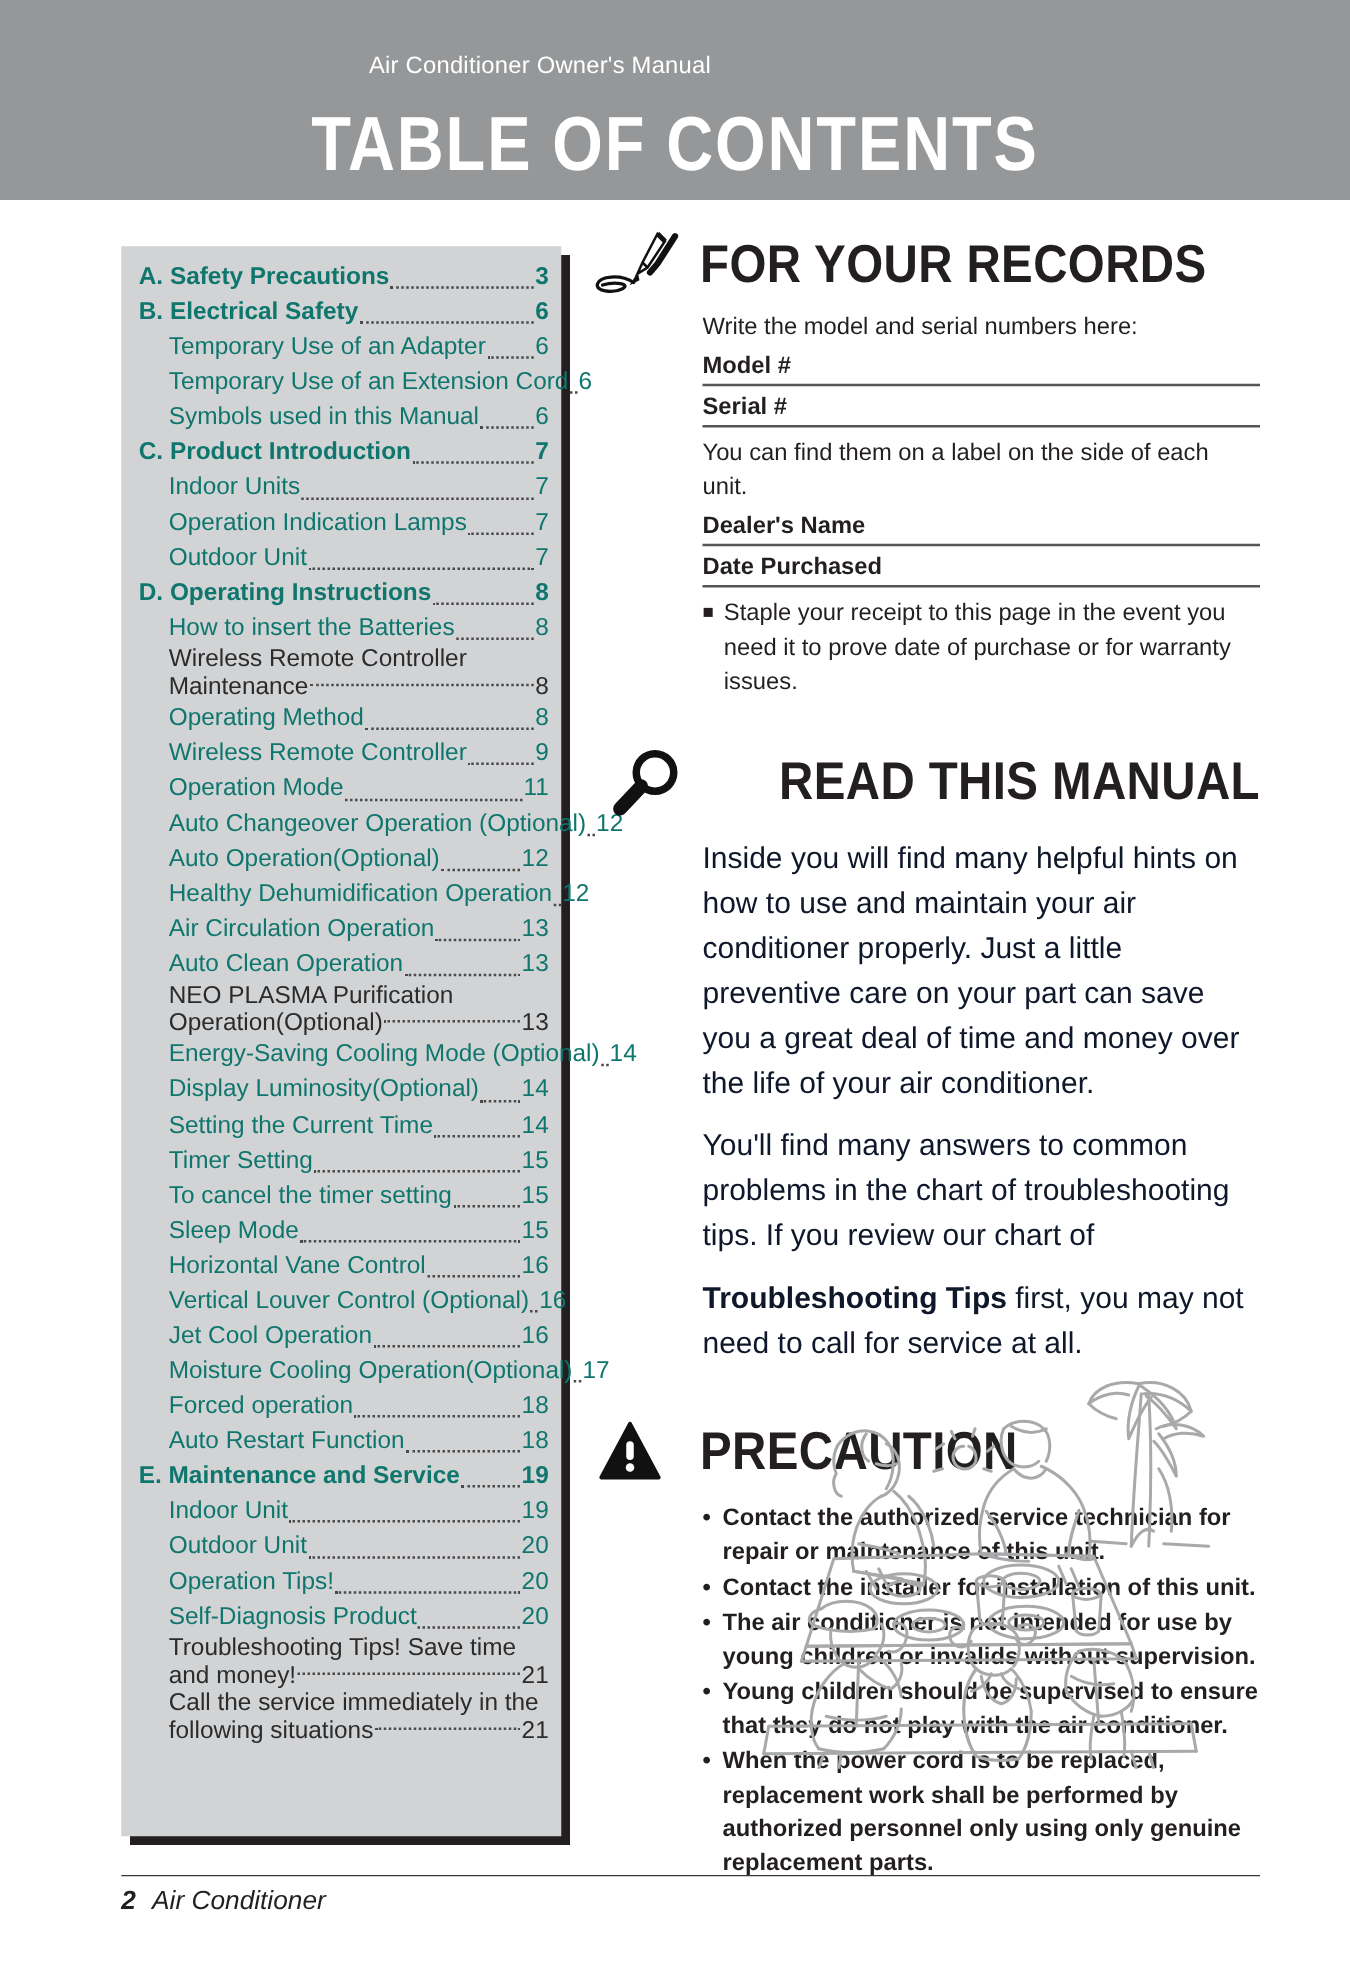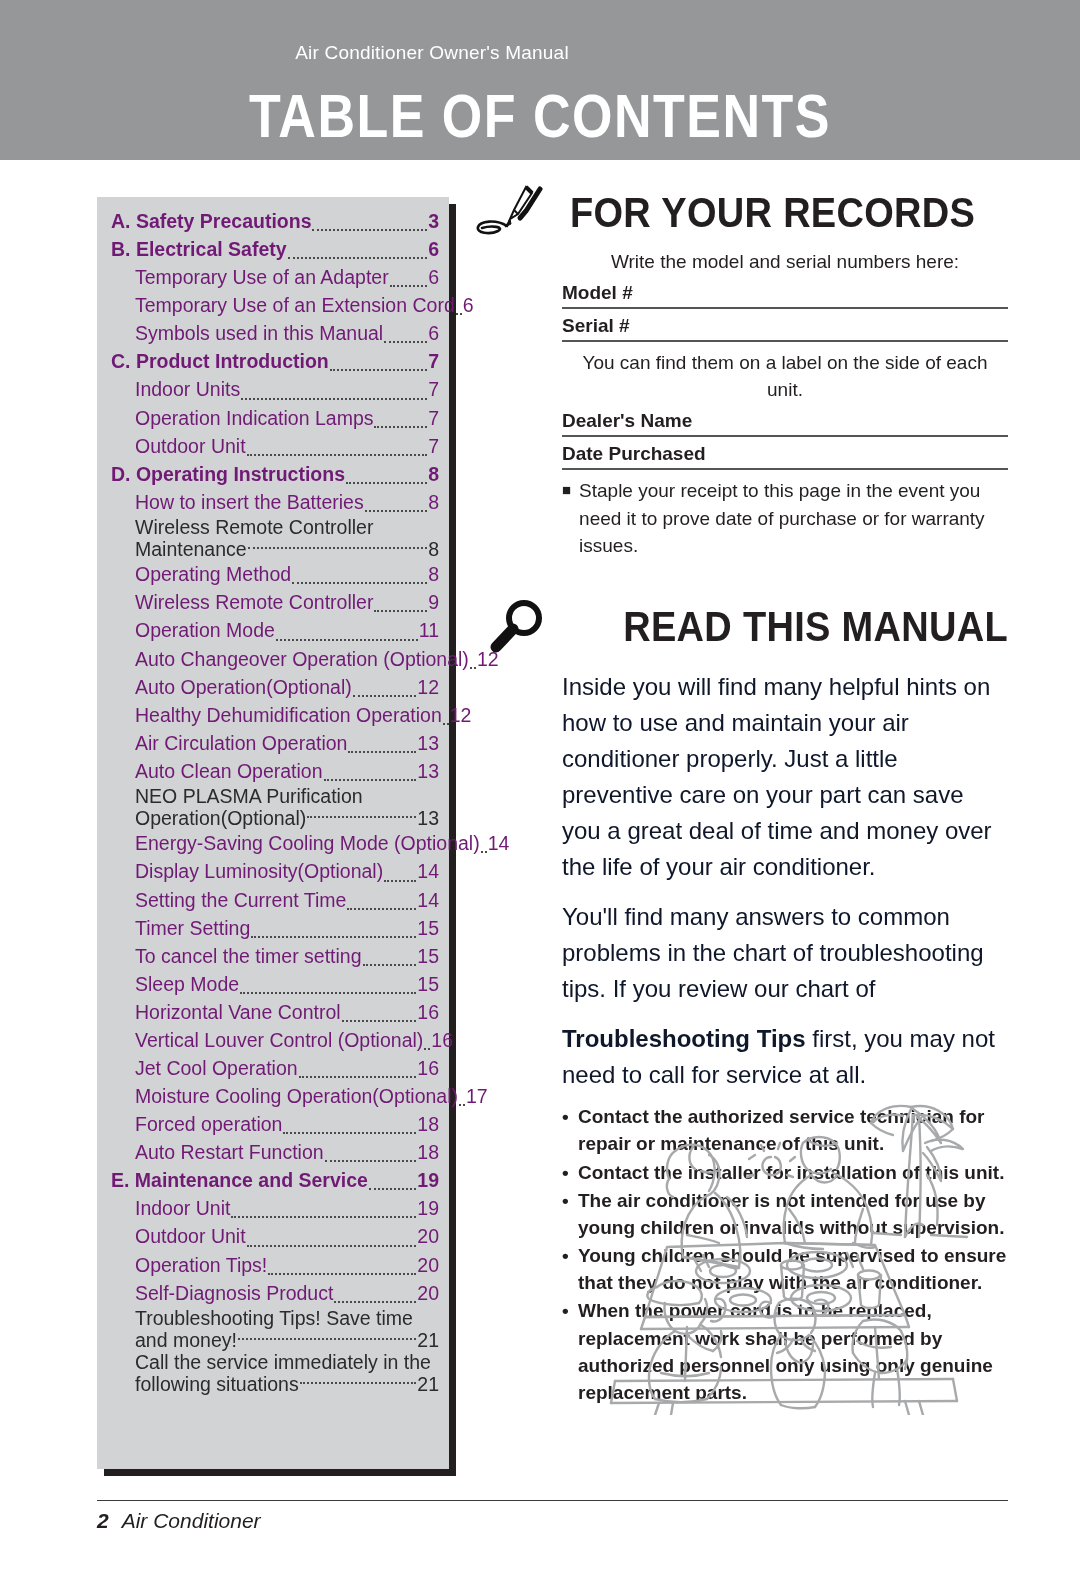--- a/index.html
+++ b/index.html
@@ -37,21 +37,21 @@
   }
   .toc-box{
     position:absolute;left:97px;top:197px;width:352px;height:1272px;
     background:#d2d3d5;
     box-sizing:border-box;
     padding:10px 10px 0 10px;
   }
   .toc-list{list-style:none;margin:0;padding:0;}
   .toc-row{
     display:flex;align-items:flex-end;
-    font-size:19.5px;color:#701a75;
+    font-size:19.5px;color:#0f766e;
     line-height:1.44;
     white-space:nowrap;
   }
   .toc-row.lvl1{font-weight:bold;padding-left:4px;}
   .toc-row.lvl2{padding-left:28px;}
   .toc-label{flex:0 0 auto;}
   .toc-dots{
     flex:1 1 auto;overflow:hidden;margin:0 0 4px 1px;
     border-bottom:2.4px dotted #4a4a4a;height:1px;min-width:6px;
   }
@@ -62,34 +62,33 @@
   .toc-wrap .w1{display:block;}
   .toc-wrap .w2{display:flex;align-items:center;white-space:nowrap;}
 
   
   .right{
     position:absolute;left:474px;top:183px;width:534px;
   }
   .sec-head{
     position:relative;display:flex;align-items:center;
     height:58px;
-    gap:10px;
   }
   .sec-icon{
     width:86px;flex:0 0 86px;height:58px;position:relative;
   }
   .sec-icon svg{position:absolute;left:0;top:0;}
   .sec-title{
     font-size:38px;font-weight:bold;color:#231f20;
     letter-spacing:.3px;line-height:1;
     transform:scaleY(1.12);transform-origin:left center;
   }
 
   .rblock{padding-left:88px;}
-  .rtext{font-size:19px;color:#231f20;line-height:1.46;margin:0;text-align:center;}
+  .rtext{font-size:19px;color:#231f20;line-height:1.46;margin:0;}
   .rtext.tight{margin-top:7px;}
   .field{
     font-size:19px;font-weight:bold;color:#231f20;
     border-bottom:2px solid #555;padding:6px 0 3px 0;
   }
   .note{
     font-size:19px;color:#231f20;line-height:1.44;
     padding-top:7px;display:flex;
   }
   .note .sq{
@@ -387,20 +386,30 @@
     </div>
     <div class="sec-title">READ THIS MANUAL</div>
   </div>
 
   <div class="rblock">
     <p class="para">Inside you will find many helpful hints on how to use and maintain your air conditioner properly. Just a little preventive care on your part can save you a great deal of time and money over the life of your air conditioner.</p>
     <p class="para">You'll find many answers to common problems in the chart of troubleshooting tips. If you review our chart of</p>
     <p class="para"><b>Troubleshooting Tips</b><span> first, you may not need to call for service at all.</span></p>
   </div>
 
+  <div class="sec-head" style="margin-top:40px;">
+    <div class="sec-icon">
+      <svg width="86" height="58" viewBox="0 0 86 58">
+        <path d="M30 6 L53 49 L7 49 Z" fill="#111" stroke="#111" stroke-width="3" stroke-linejoin="round"></path>
+        <rect x="27" y="20" width="6" height="15" rx="3" fill="#fff"></rect>
+        <circle cx="30" cy="41" r="3.4" fill="#fff"></circle>
+      </svg>
+    </div>
+    <div class="sec-title">PRECAUTION</div>
+  </div>
 
   <div class="rblock">
     <ul class="prec-list" id="prec-list">
         <li>Contact the authorized service technician for repair or maintenance of this unit.</li>
         <li>Contact the installer for installation of this unit.</li>
         <li>The air conditioner is not intended for use by young children or invalids without supervision.</li>
         <li>Young children should be supervised to ensure that they do not play with the air conditioner.</li>
         <li>When the power cord is to be replaced, replacement work shall be performed by authorized personnel only using only genuine replacement parts.</li>
       </ul>
   </div>

